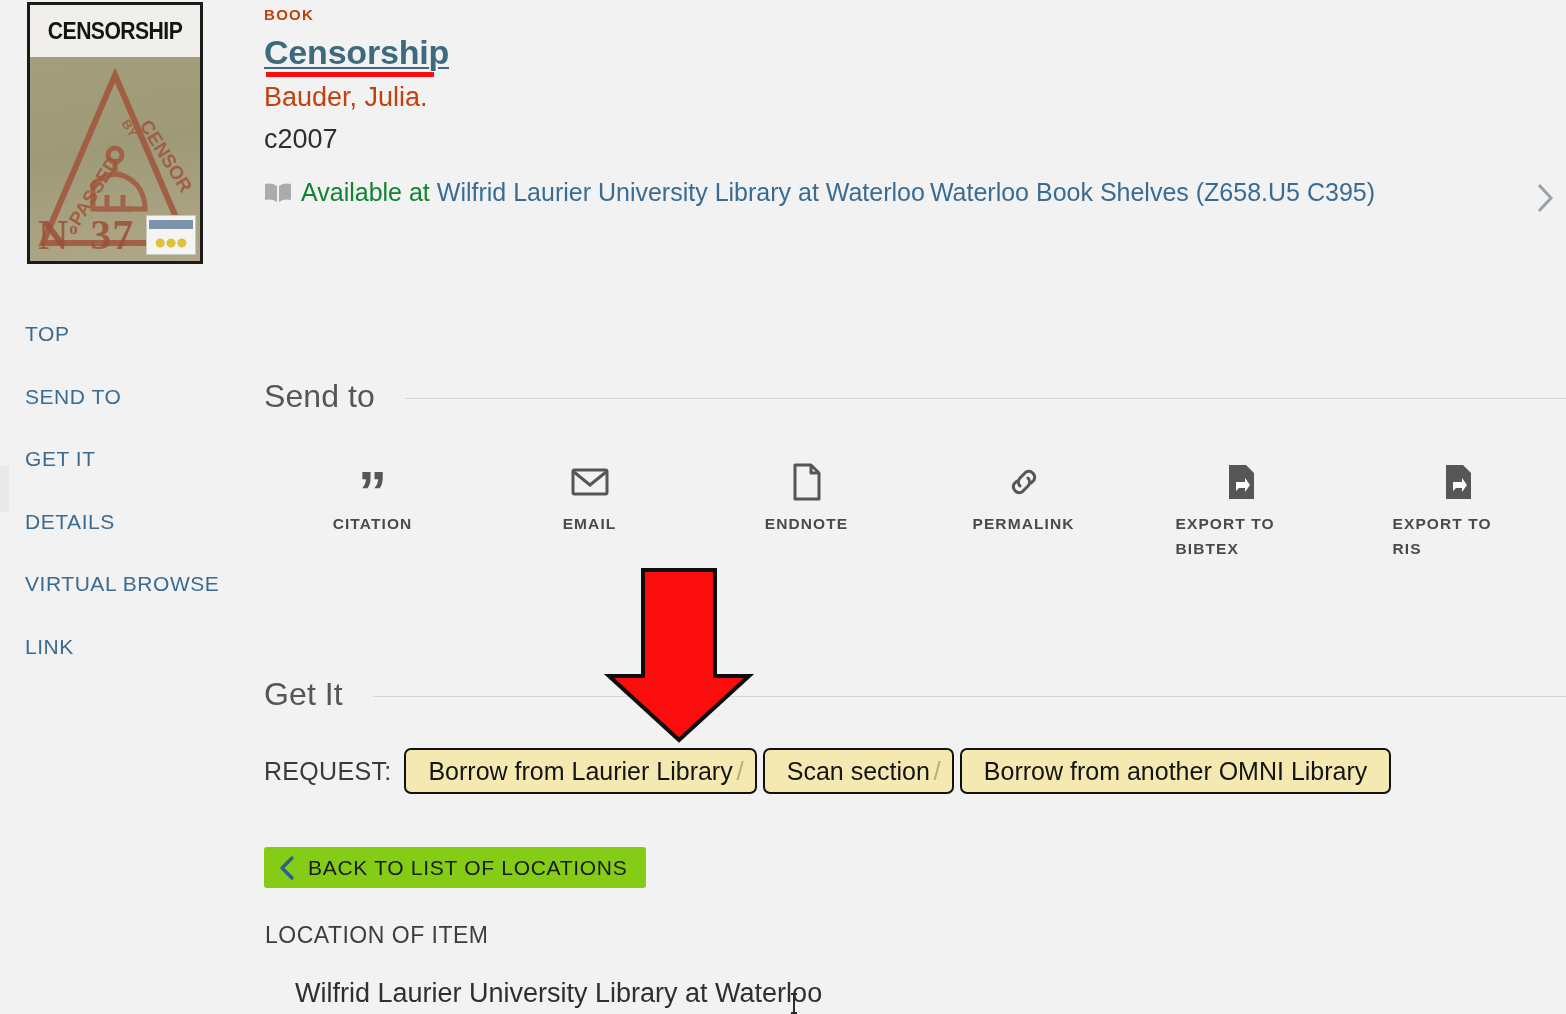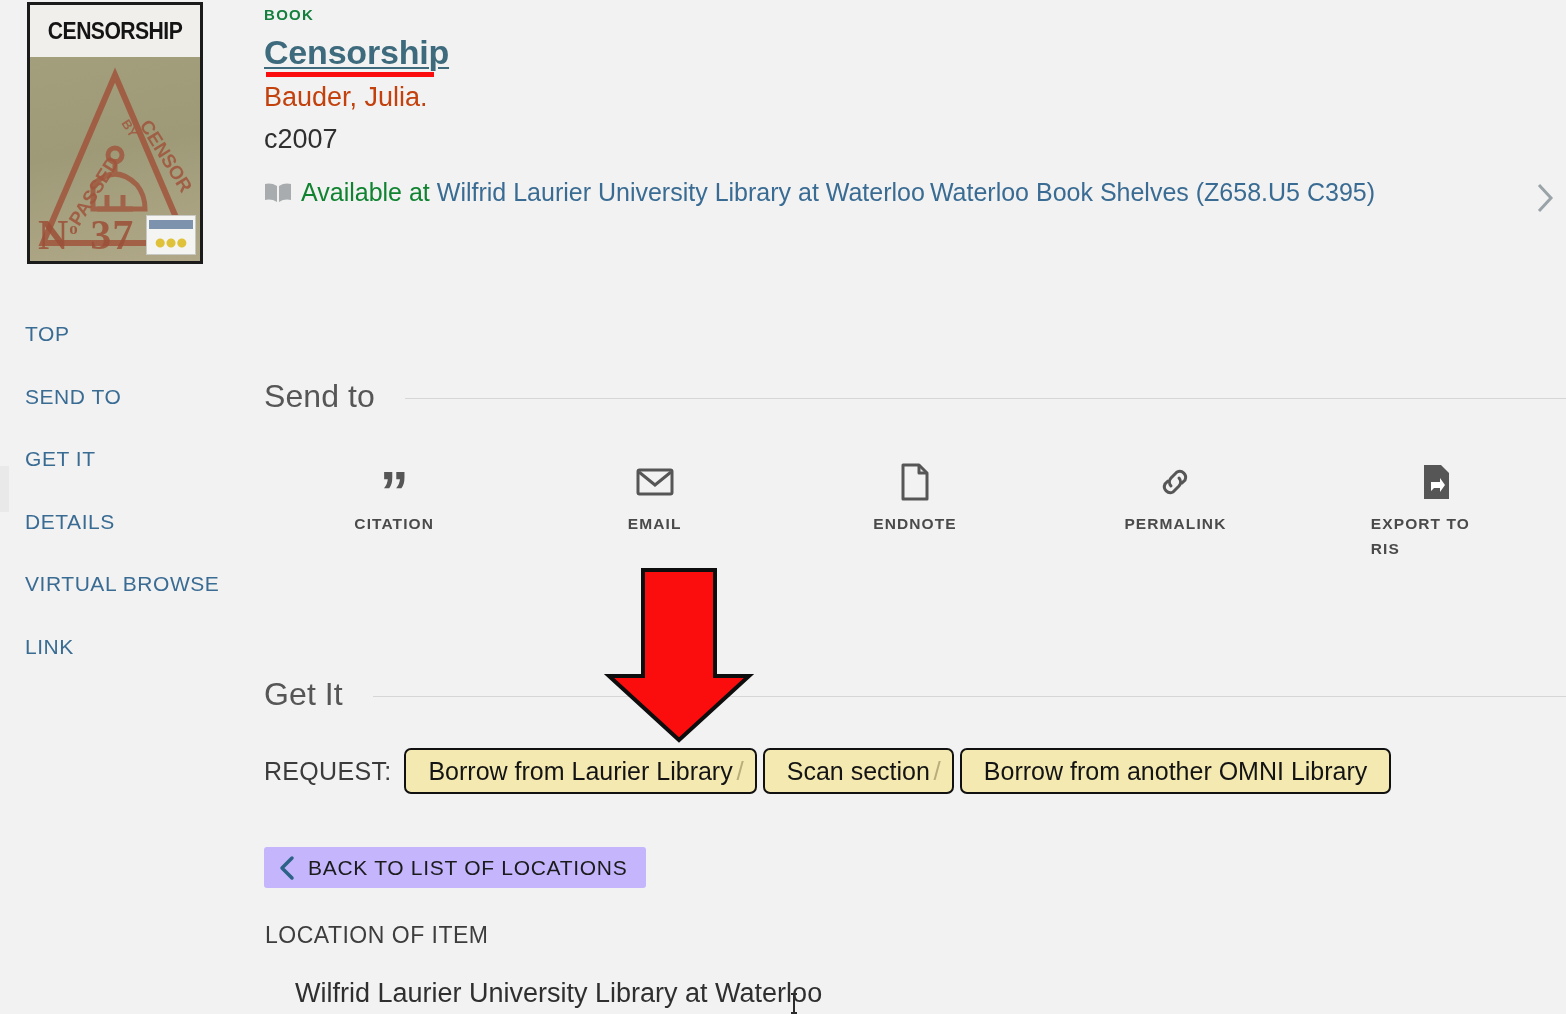--- a/index.html
+++ b/index.html
@@ -139,21 +139,21 @@
     height: 1014px;
   }
 
   
   #rec-type {
     position: absolute;
     left: 0; top: 6px;
     font-size: 15px;
     font-weight: bold;
     letter-spacing: 1.3px;
-    color: #15803d;
+    color: #c2410c;
   }
   #rec-title-wrap {
     position: absolute;
     left: 0; top: 33px;
   }
   #rec-title {
     font-size: 34px;
     color: #3d6a7c;
     font-weight: bold;
     letter-spacing: -0.2px;
@@ -322,21 +322,21 @@
     color: #b9ae7b;
     font-size: 26px;
   }
 
   
   #back-btn {
     position: absolute;
     left: 0;
     top: 847px;
     height: 41px;
-    background: #c4b5fd;
+    background: #84cc16;
     border: none;
     border-radius: 3px;
     display: flex;
     align-items: center;
     padding: 0 19px 0 14px;
     cursor: pointer;
     font-family: "Liberation Sans", sans-serif;
   }
   #back-chevron { color: #2c6287; margin-right: 12px; display: flex; }
   #back-label {
@@ -490,20 +490,29 @@
         <svg width="38" height="38" viewBox="0 0 38 38">
           <g fill="none" stroke="#565656" stroke-width="3" stroke-linecap="round">
             <path d="M15 23 a6 6 0 0 1 0 -8 l6 -6 a6 6 0 0 1 8 8 l-3 3"></path>
             <path d="M23 15 a6 6 0 0 1 0 8 l-6 6 a6 6 0 0 1 -8 -8 l3 -3"></path>
           </g>
         </svg>
       </span>
       <span class="caption">PERMALINK</span>
     </div>
 
+    <div class="send-action">
+      <span class="glyph">
+        <svg width="32" height="38" viewBox="0 0 32 38">
+            <path d="M4 2 L21 2 L29 10 L29 36 L4 36 Z" fill="#565656"></path>
+            <polygon points="11,28 11,19 20,19 20,15 25,22 20,29 20,25 14,25" fill="#ffffff"></polygon>
+          </svg>
+      </span>
+      <span class="caption">EXPORT TO BIBTEX</span>
+    </div>
 
     <div class="send-action">
       <span class="glyph">
         <svg width="32" height="38" viewBox="0 0 32 38">
             <path d="M4 2 L21 2 L29 10 L29 36 L4 36 Z" fill="#565656"></path>
             <polygon points="11,28 11,19 20,19 20,15 25,22 20,29 20,25 14,25" fill="#ffffff"></polygon>
           </svg>
       </span>
       <span class="caption">EXPORT TO RIS</span>
     </div>

